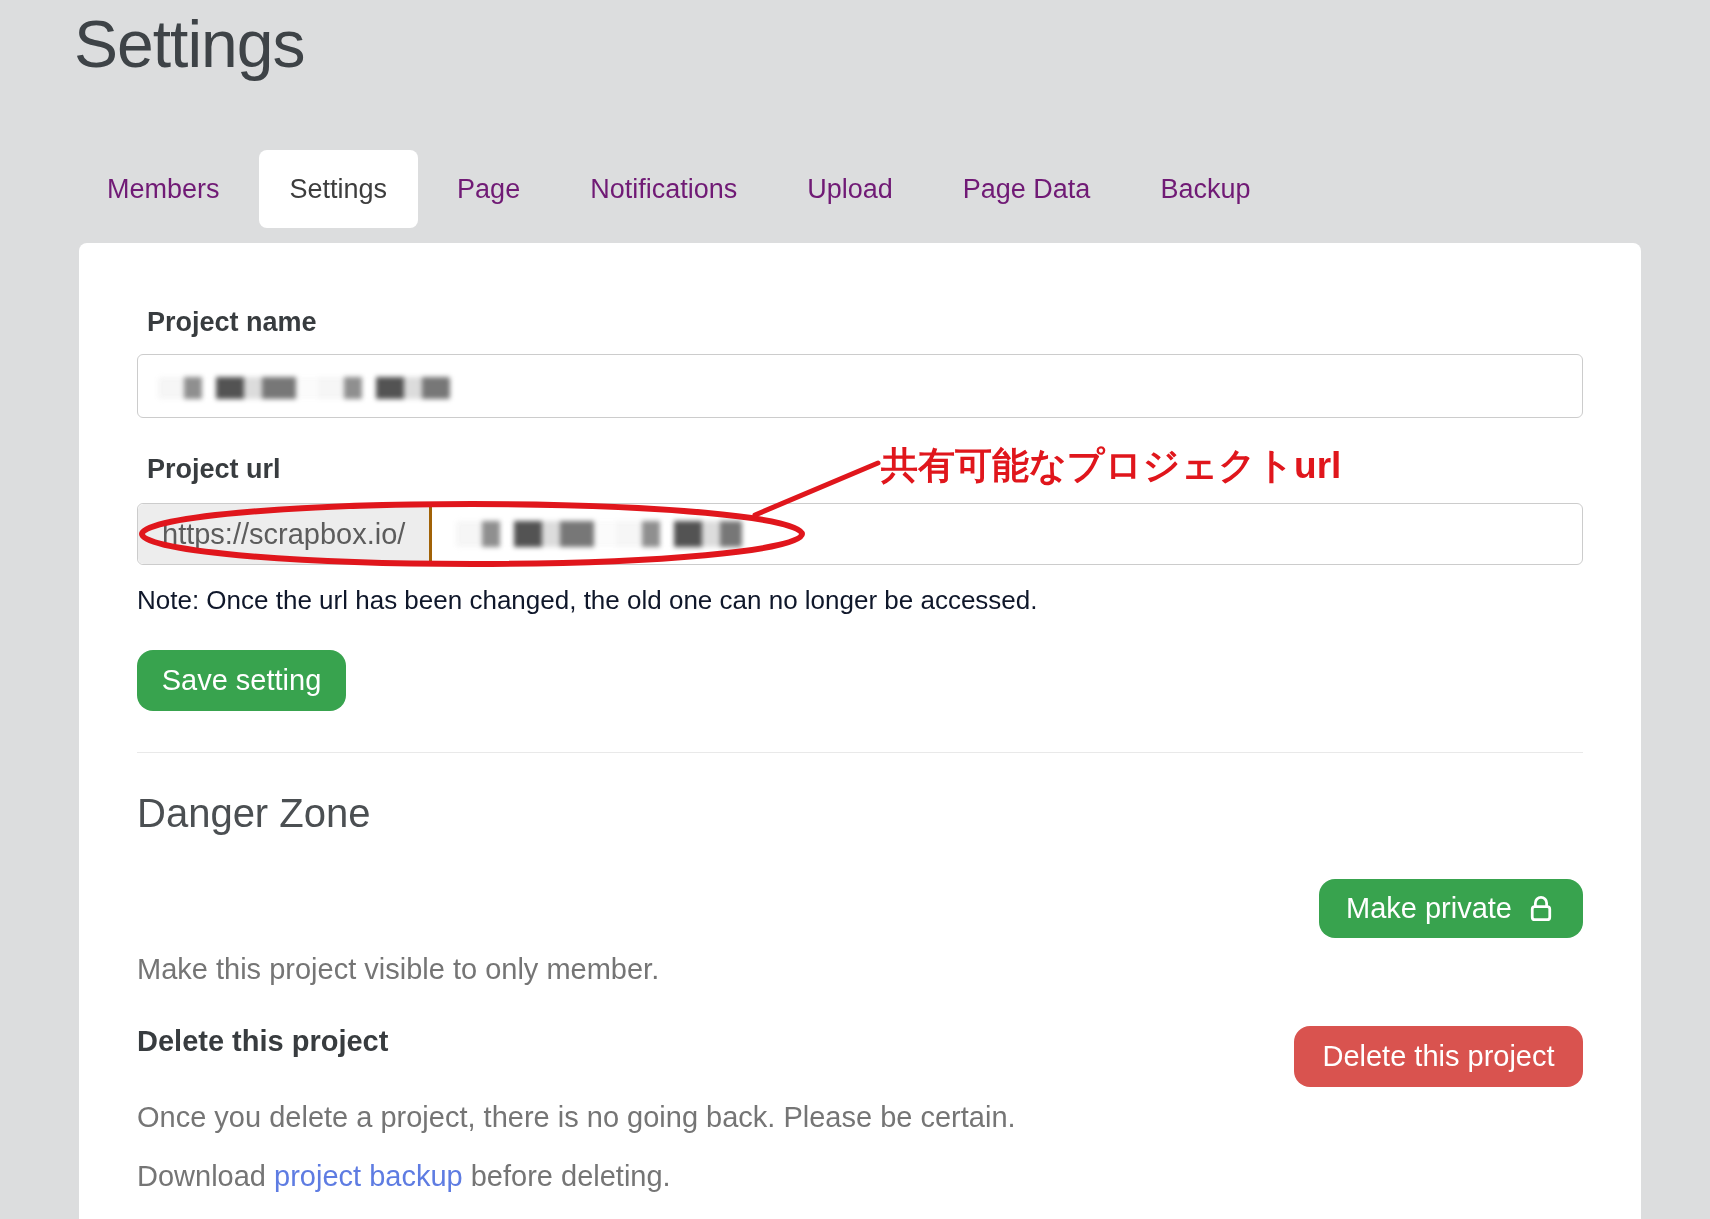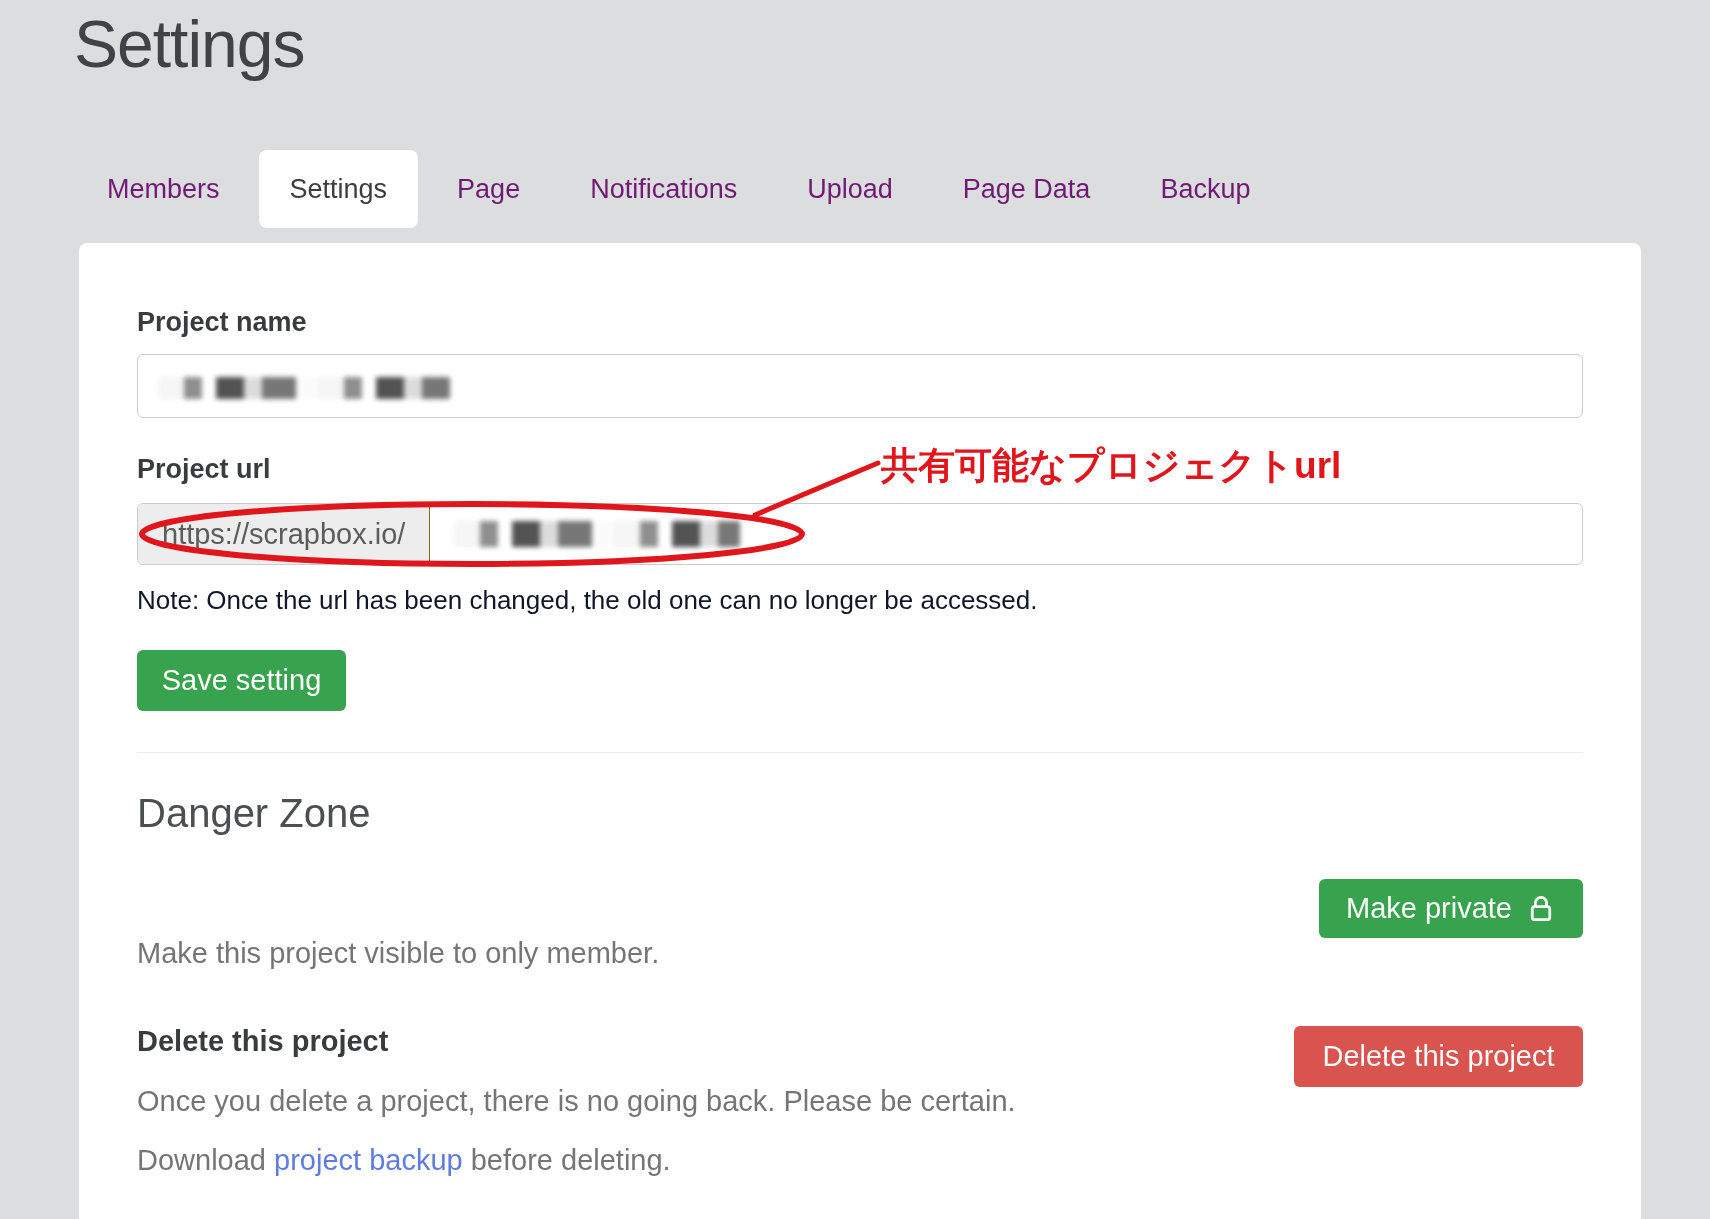--- a/index.html
+++ b/index.html
@@ -21,50 +21,50 @@
     display:flex; align-items:center;
     padding:0 31px; font-size:27px; color:#701a75;
     border-radius:8px; cursor:pointer; white-space:nowrap;
   }
   .tab.active { background:#ffffff; color:#3d3d3d; }
   .card {
     position:absolute; left:79px; top:243px; width:1562px; height:1060px;
     background:#ffffff; border-radius:8px;
   }
   .field-label {
-    position:absolute; left:58px;
+    position:absolute; left:68px;
     font-size:27px; font-weight:700; color:#383c3f;
   }
   .text-input {
     position:absolute; left:58px; right:58px;
     background:#fff; border:1px solid #cccccc; border-radius:6px;
   }
   .input-name { top:111px; height:64px; }
   .input-url  { top:260px; height:62px; display:flex; align-items:stretch; }
   .url-prefix {
     display:flex; align-items:center; padding:0 24px;
-    background:#ededed; border-right:1px solid #a16207;
+    background:#ededed; border-right:3px solid #a16207;
     border-radius:6px 0 0 6px; font-size:29px; color:#5c5c5c;
   }
   .redacted {
     filter: blur(2.5px) contrast(1.05);
     background: repeating-linear-gradient(90deg,
       #f0f0f0 0 26px, #8e8e8e 26px 44px, #fafafa 44px 58px,
       #555 58px 86px, #d8d8d8 86px 104px, #777 104px 138px, #f5f5f5 138px 160px);
     border-radius:2px;
   }
   .redacted.name-blob { position:absolute; left:20px; top:22px; width:292px; height:22px; }
   .redacted.url-blob  { align-self:center; margin-left:24px; width:286px; height:26px; }
   .note-text {
     position:absolute; left:58px; top:342px;
     font-size:26px; color:#0f172a;
   }
   .btn {
     position:absolute; display:flex; align-items:center; justify-content:center;
-    gap:14px; border:none; border-radius:6px; color:#ffffff;
+    gap:14px; border:none; border-radius:16px; color:#ffffff;
     font-size:29px; font-family:"Liberation Sans", sans-serif; cursor:pointer;
   }
   .btn-green { background:#38a34e; }
   .btn-red   { background:#d9534f; }
   .btn-save   { left:58px;  top:407px; width:209px; height:61px; }
   .btn-private{ right:58px; top:636px; width:264px; height:59px;text-align:center; }
   .btn-delete { right:58px; top:783px; width:289px; height:61px; }
   .divider {
     position:absolute; left:58px; right:58px; top:509px;
     border-top:1px solid #e9e9e9;
@@ -72,21 +72,21 @@
   .danger-heading {
     position:absolute; left:58px; top:548px;
     font-size:40px; font-weight:400; color:#4b4f52;
   }
   .sub-title {
     position:absolute; left:58px;
     font-size:29px; font-weight:700; color:#383c3f;
   }
   .sub-desc {
     position:absolute; left:58px;
-    font-size:29px; color:#757575;
+    font-size:29px; color:#757575;margin-top:16px;
   }
   .t-private-title { top:634px; }
   .t-private-desc  { top:694px; }
   .t-delete-title  { top:782px; }
   .t-delete-desc   { top:842px; }
   .t-download      { top:901px; }
   .link { color:#5e7ce2; text-decoration:none; cursor:pointer; }
   .annotation-svg {
     position:absolute; left:0; top:0; width:1562px; height:1060px;
     pointer-events:none;

